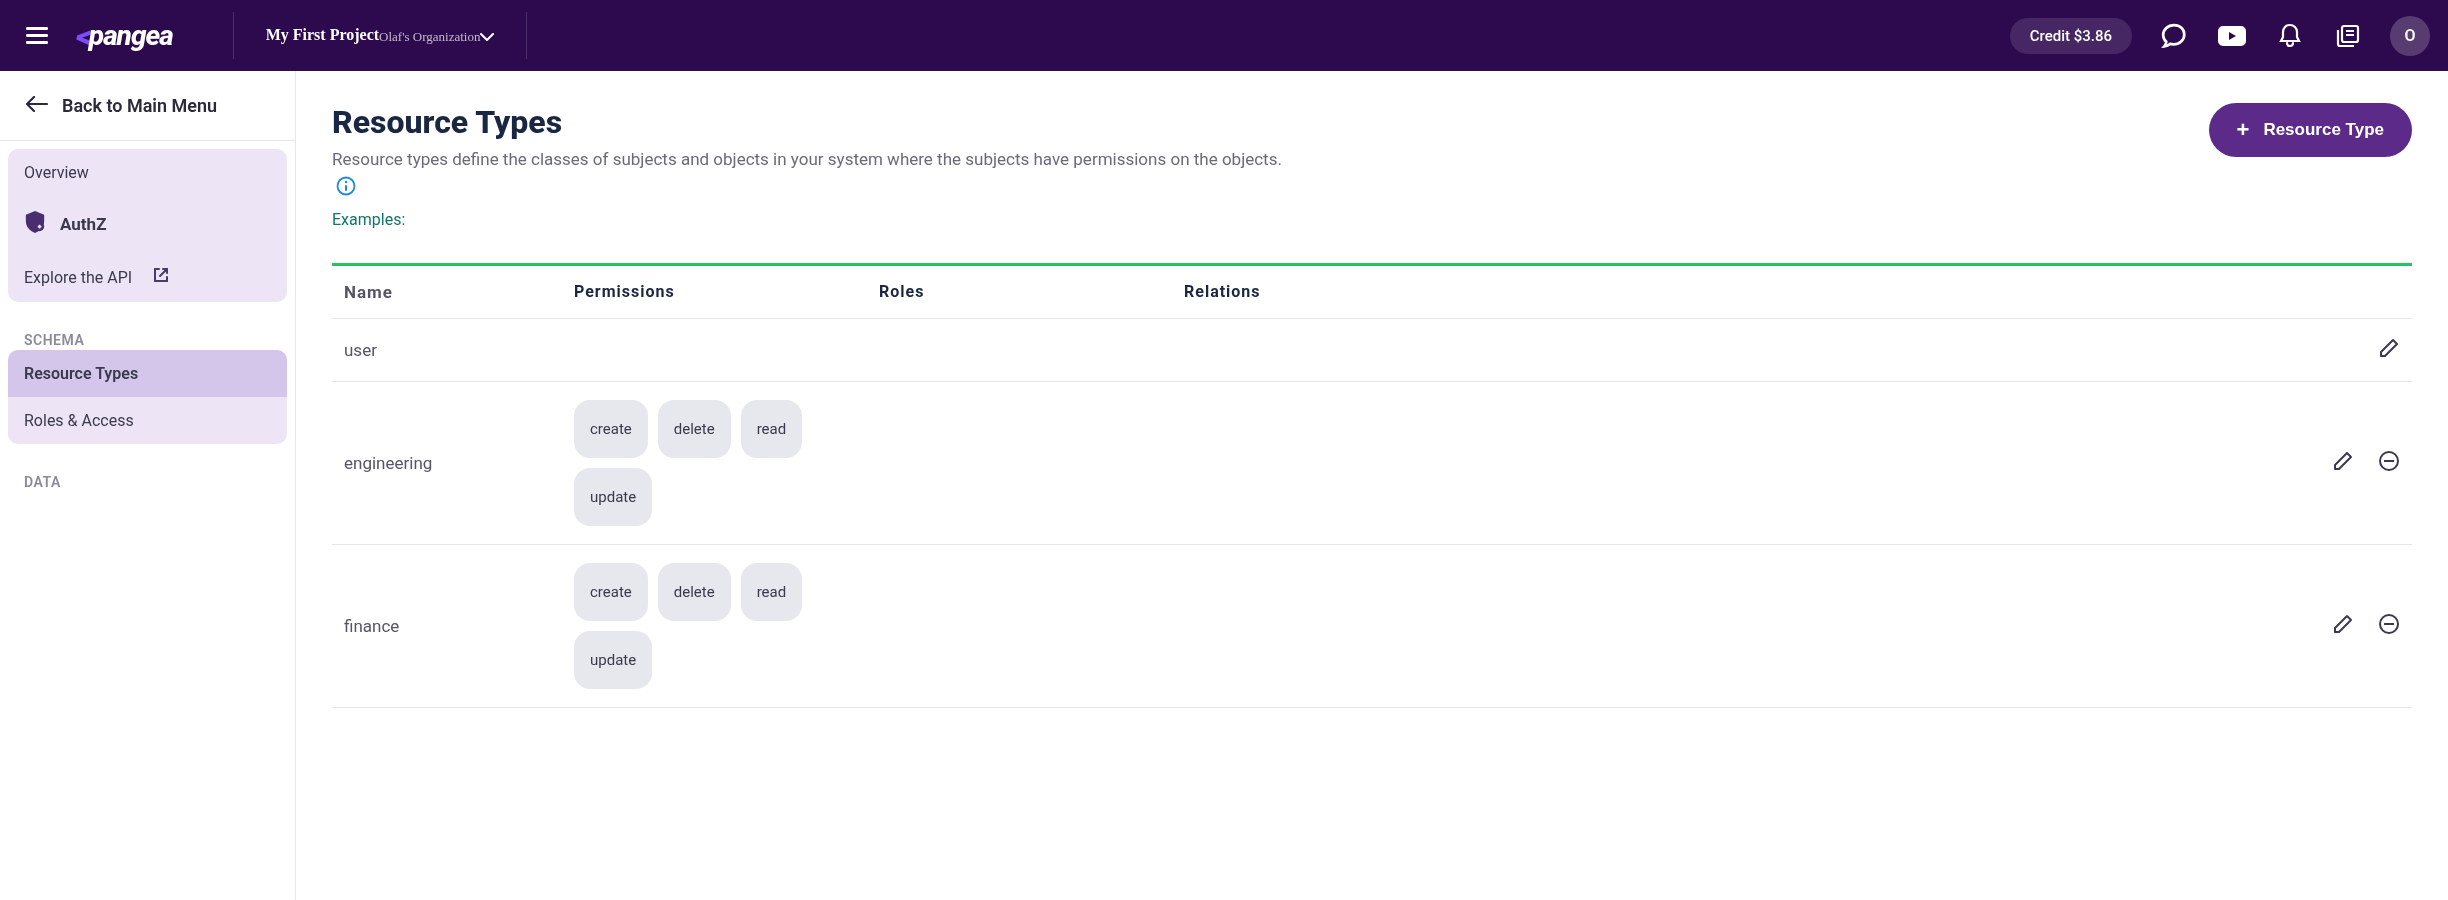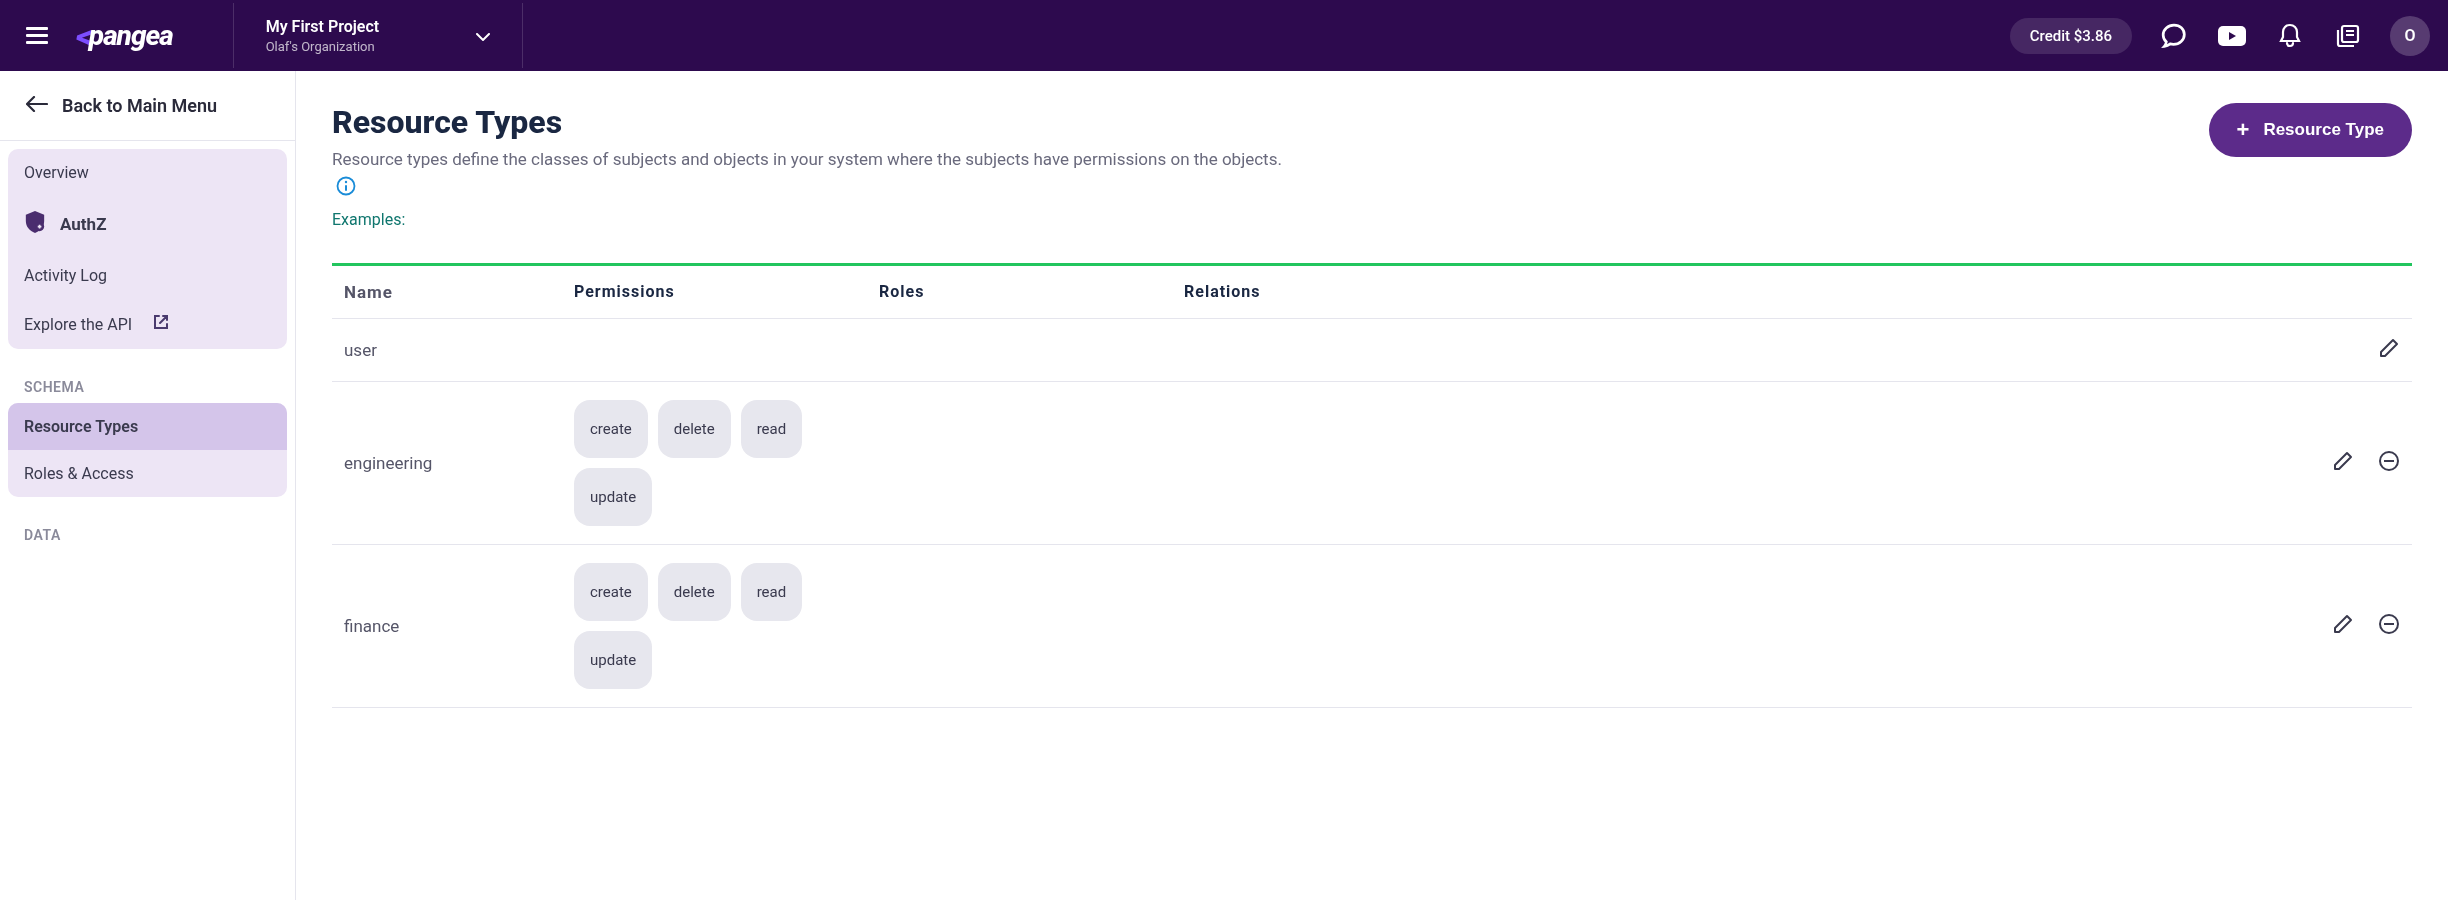--- a/index.html
+++ b/index.html
@@ -54,21 +54,21 @@
       border-right: 1px solid rgba(255,255,255,0.15);
       padding: 14px 32px;
       display: flex;
       align-items: center;
       justify-content: space-between;
       min-width: 290px;
       cursor: pointer;
     }
     .project-info {
       display: flex;
-      flex-direction: column;
+      font-family: Liberation Serif, serif;
     }
     .project-name {
       font-size: 16px;
       font-weight: 600;
     }
     .org-name {
       font-size: 13px;
       color: rgba(255,255,255,0.7);
       margin-top: 3px;
     }
@@ -158,21 +158,21 @@
     .sidebar-group .sidebar-item {
       border-radius: 0;
     }
     .sidebar-group .sidebar-item:first-child {
       border-radius: 10px 10px 0 0;
     }
     .sidebar-group .sidebar-item:last-child {
       border-radius: 0 0 10px 10px;
     }
     .sidebar-heading {
-      padding: 18px 16px 8px 16px;
+      padding: 18px 16px 2px 16px;
       font-size: 14px;
       font-weight: 600;
       color: #8a8a9a;
       letter-spacing: 0.5px;
     }
     .shield-icon {
       width: 22px;
       height: 24px;
     }
     .external-icon {
@@ -361,23 +361,20 @@
         </div>
         <div class="sidebar-item top">
           <span>
             <svg class="shield-icon" viewBox="0 0 24 26" fill="#4a2d6e">
                 <path d="M12 1L2 5v7c0 6 4 11 10 13 6-2 10-7 10-13V5L12 1z"></path>
                 <circle cx="17" cy="18" r="5" fill="#4a2d6e"></circle>
                 <path d="M17 16v4M15 18h4" stroke="#ede5f5" stroke-width="1.8"></path>
               </svg>
           </span>
           <span>AuthZ</span>
-        </div>
-        <div class="sidebar-item">
-          <span>Activity Log</span>
         </div>
         <div class="sidebar-item">
           <span>Explore the API</span>
           <span class="external-icon">
             <svg width="18" height="18" viewBox="0 0 18 18" fill="none">
                 <path d="M7 3H3v12h12v-4M11 3h4v4M15 3L8 10" stroke="#4a3a6e" stroke-width="2" stroke-linecap="round"></path>
               </svg>
           </span>
         </div>
       </div>

